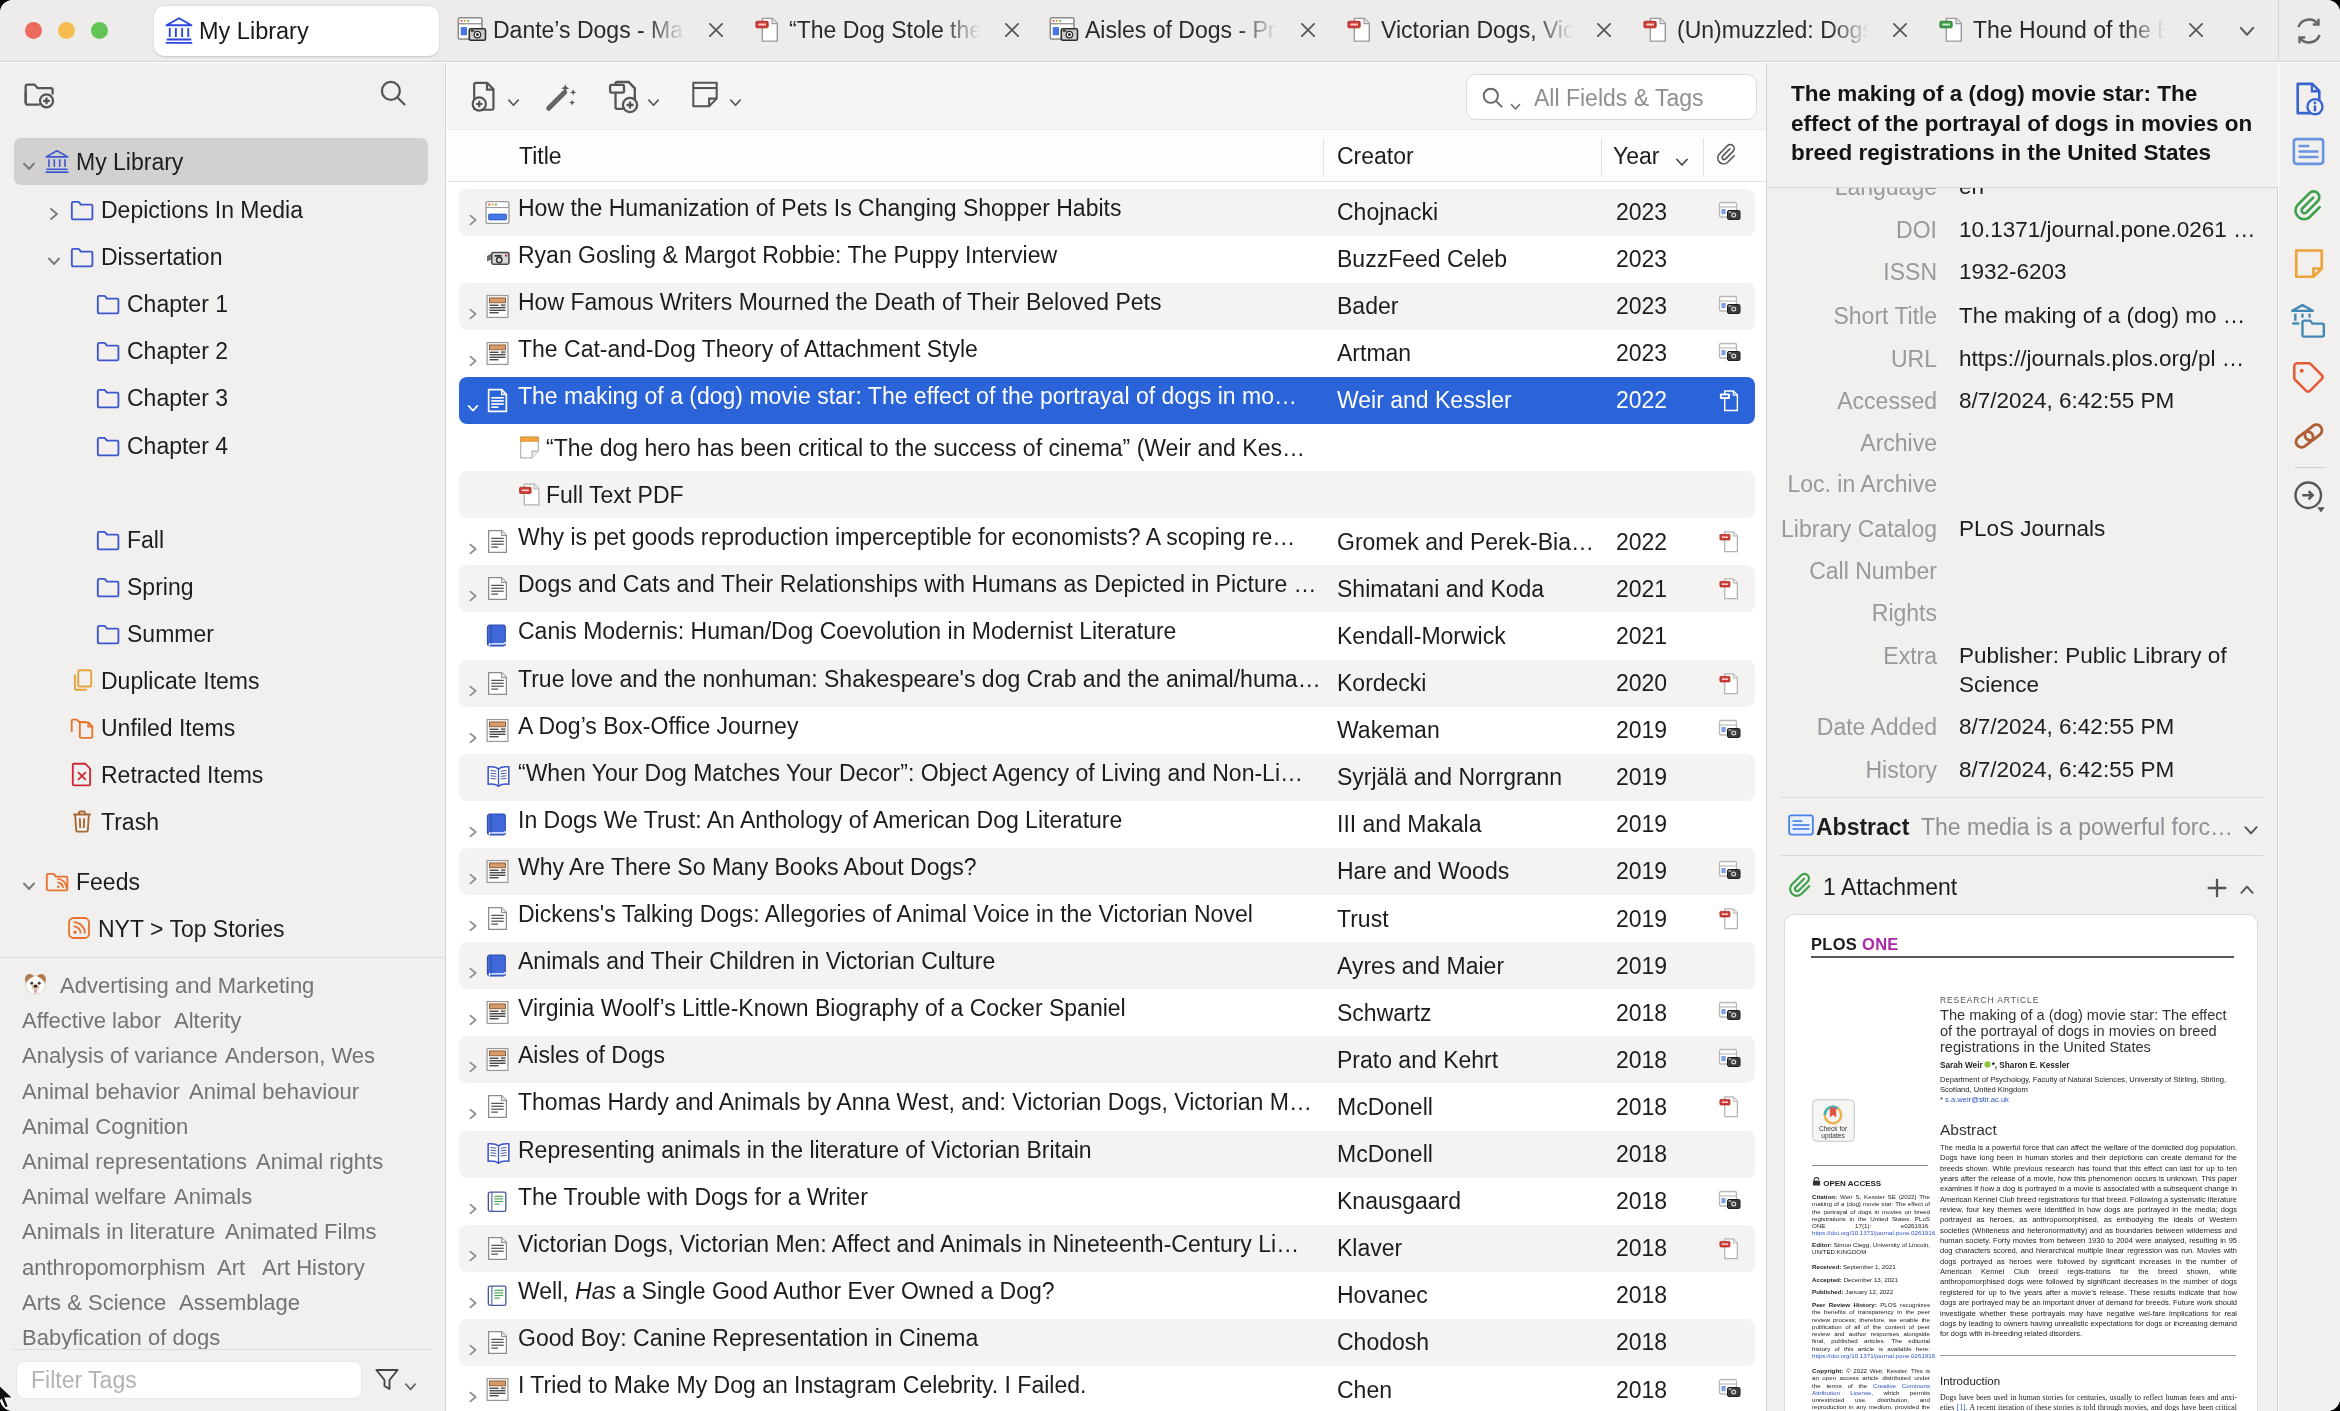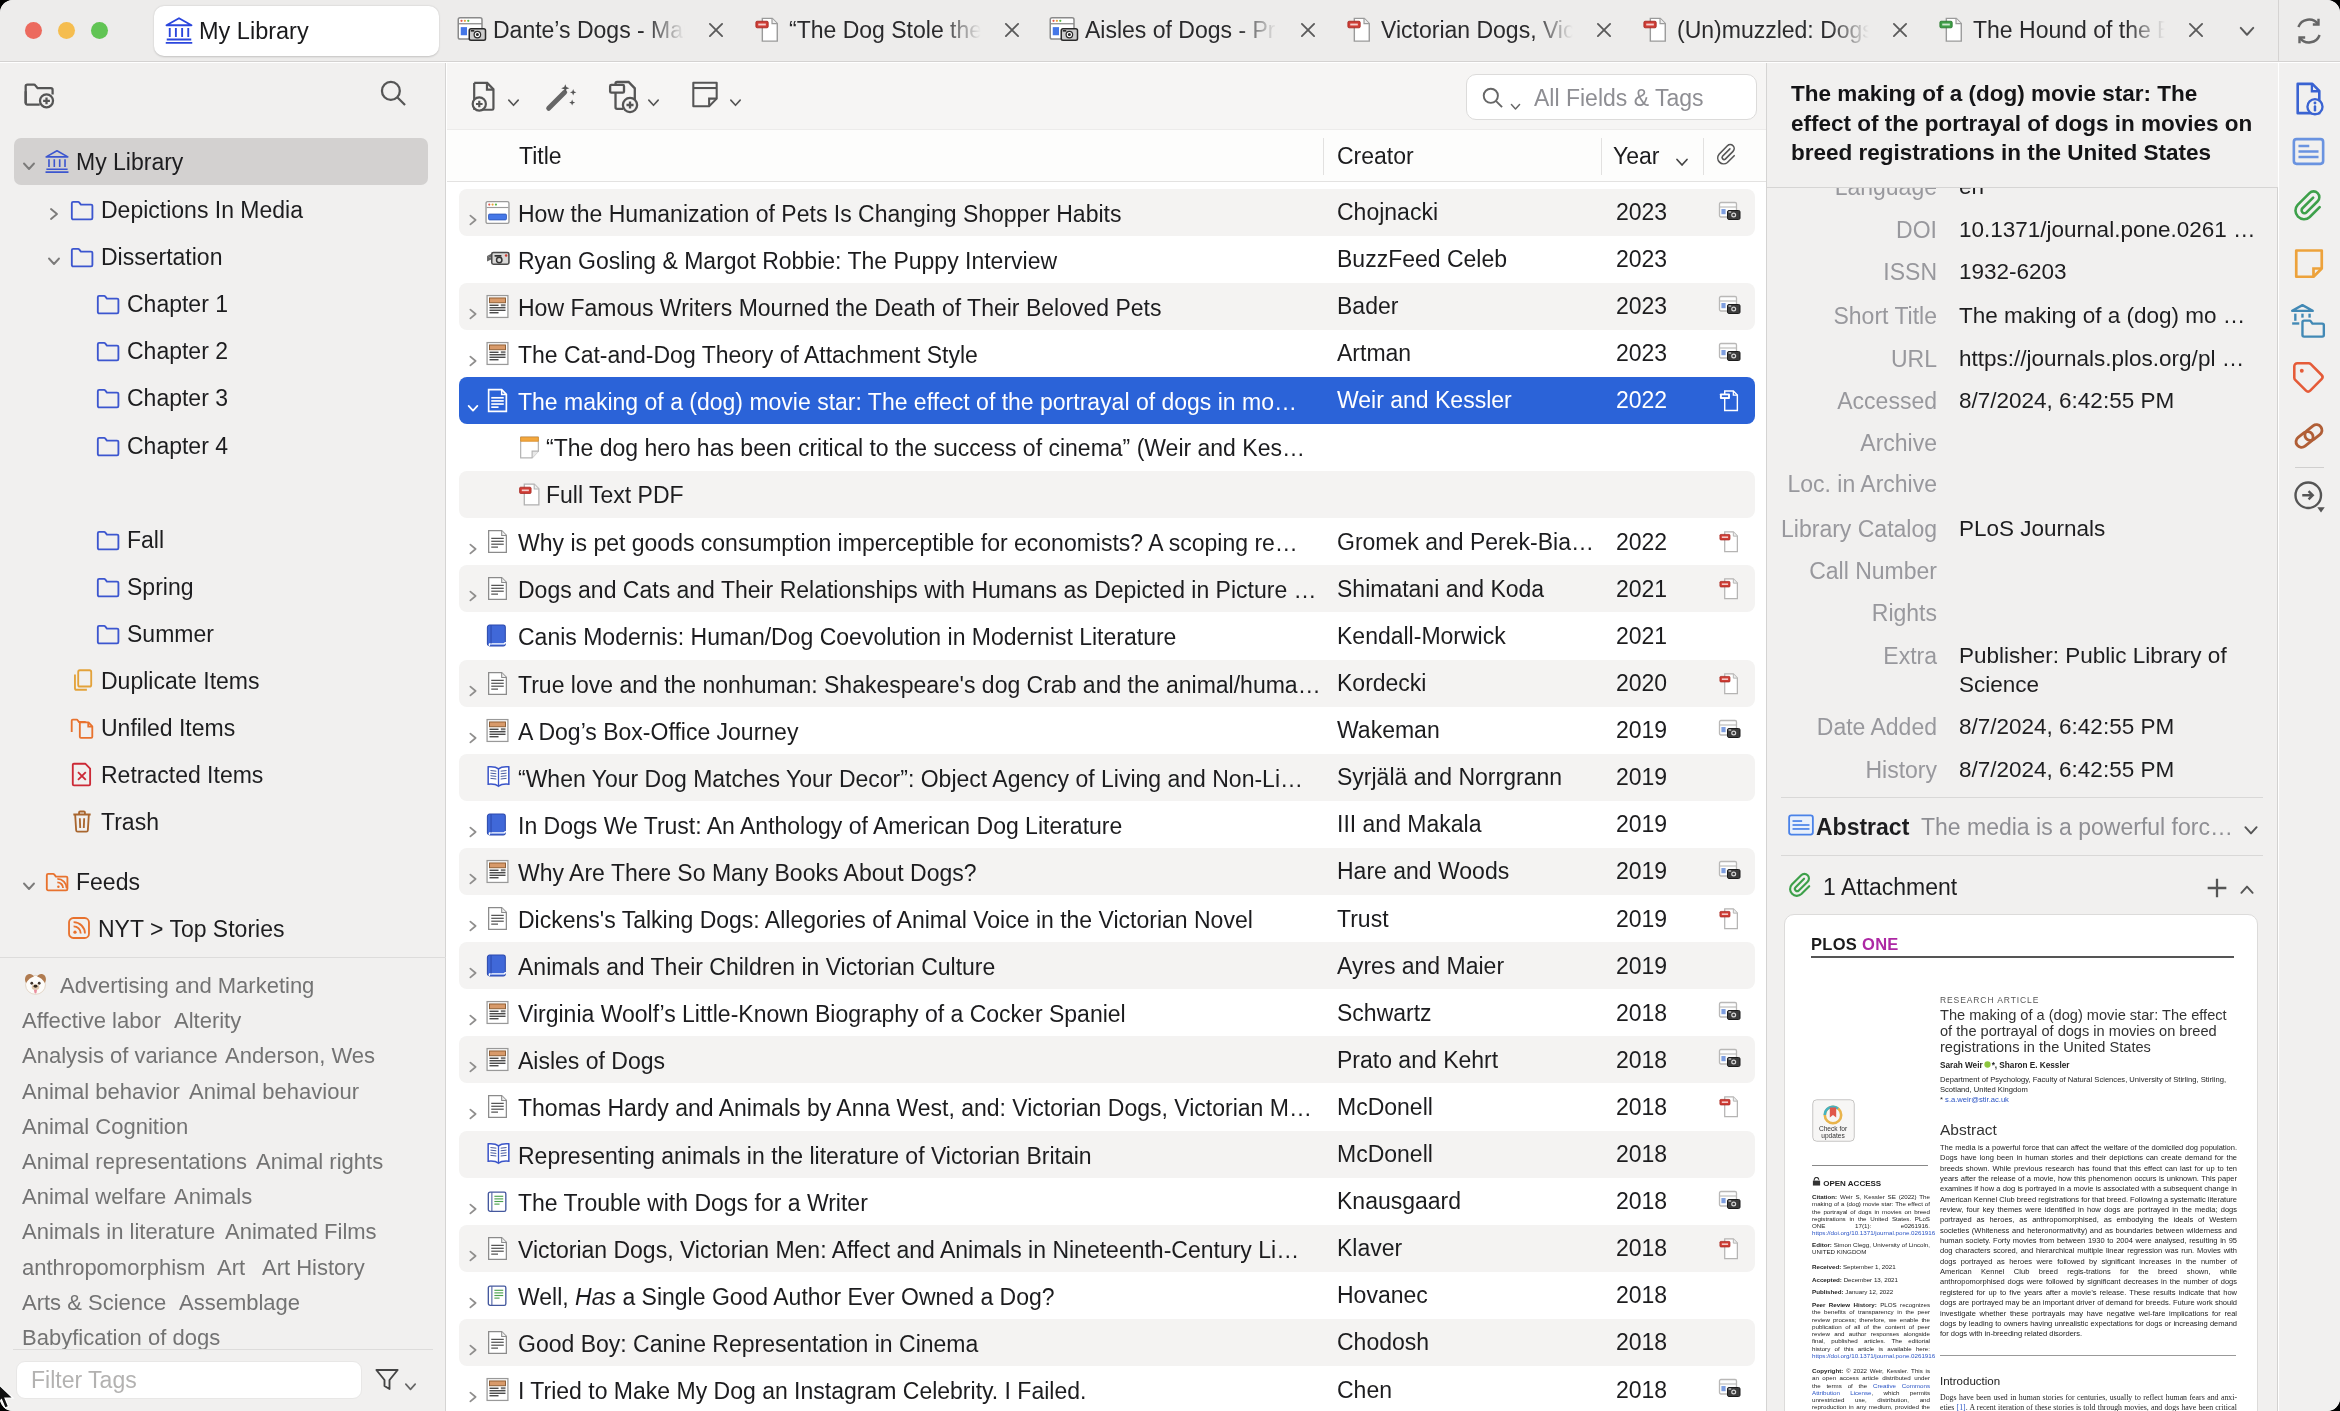--- a/index.html
+++ b/index.html
@@ -25,21 +25,21 @@
 .tagrow{position:absolute;font-size:22px;color:#737373;white-space:nowrap}
 
 #list{position:absolute;left:447px;top:63px;width:1320px;height:1348px;background:#fff;overflow:hidden;font-size:23px;color:#1c1c1e}
 #toolbar{position:absolute;left:0;top:0;width:1320px;height:66px;background:#f6f5f4}
 #lhead{position:absolute;left:0;top:66px;width:1320px;height:53px;background:#fdfdfc;border-top:1px solid #ecebea;border-bottom:1px solid #e3e2e1}
 .vsep{position:absolute;top:8px;height:37px;width:1px;background:#e2e1e0}
 .lrow{position:absolute;left:12px;width:1296px;height:47.1px;border-radius:8px}
 .lrow .chev{position:absolute;left:7px;top:17px}
 .lrow .ic{position:absolute;left:26px;top:10px}
 .lrow .ic2{position:absolute;left:58px;top:10px}
-.lrow .t{position:absolute;left:59px;top:12px;width:800px;overflow:hidden;white-space:nowrap}
+.lrow .t{position:absolute;left:59px;top:6px;width:800px;overflow:hidden;white-space:nowrap}
 .lrow .t2{position:absolute;left:87px;top:10.5px;width:772px;overflow:hidden;white-space:nowrap}
 .lrow .c{position:absolute;left:878px;top:10.5px;width:262px;overflow:hidden;white-space:nowrap}
 .lrow .y{position:absolute;left:1157px;top:10.5px}
 .lrow .a{position:absolute;left:1259px;top:11px}
 .gray{background:#f4f3f2}
 .sel{background:#2b63d8;color:#fff}
 
 #pane{position:absolute;left:1766px;top:63px;width:512px;height:1348px;background:#f1f0ef;border-left:1px solid #d5d4d3;border-right:1px solid #d2d1d0;font-size:23px;color:#1d1d1f}
 .flabel{position:absolute;left:0px;width:170px;text-align:right;color:#98989d}
 .fval{position:absolute;left:192px;width:296px;white-space:nowrap;overflow:hidden;font-size:22.5px}
@@ -547,21 +547,21 @@
             <path d="M5 3 L11 8 L5 13" fill="none" stroke="#8f8e8d" stroke-width="2.0" stroke-linecap="round" stroke-linejoin="round"></path>
           </svg></span>
 <span class="ic"><svg width="25" height="27" viewBox="0 0 24 24" style="">
             <path d="M3.5 1.5 h12.5 l4.5 4.6 V22.5 H3.5 Z" fill="#fff" stroke="#8b8b8b" stroke-width="1.2"></path>
             <path d="M16 1.7 v4.5 h4.4" fill="#eee" stroke="#8b8b8b" stroke-width="1"></path>
             <line x1="6" y1="9" x2="18" y2="9" stroke="#555" stroke-width="1.2"></line>
             <line x1="6" y1="11.8" x2="18" y2="11.8" stroke="#555" stroke-width="1.2"></line>
             <line x1="6" y1="14.6" x2="18" y2="14.6" stroke="#555" stroke-width="1.2"></line>
             <line x1="6" y1="17.4" x2="12.5" y2="17.4" stroke="#555" stroke-width="1.2"></line>
           </svg></span>
-<span class="t">Why is pet goods consumption imperceptible for economists? A scoping re…</span>
+<span class="t">Why is pet goods reproduction imperceptible for economists? A scoping re…</span>
 <span class="c">Gromek and Perek-Bia…</span>
 <span class="y">2022</span>
 <span class="a"><svg width="23" height="25" viewBox="0 0 24 24" style="">
             <path d="M7 2 h9 l4.2 4.3 V22.5 H7 Z" fill="#fff" stroke="#b5b4b3" stroke-width="1.3"></path>
             <path d="M16 2.2 v4.2 h4.1" fill="#eee" stroke="#b5b4b3" stroke-width="1"></path>
             <rect x="2" y="4.6" width="10.5" height="5.8" rx="1" fill="#cf3d35" stroke="#a82c26" stroke-width="0.8"></rect>
             <rect x="4" y="6.7" width="6.5" height="1.6" fill="#f6d0ce"></rect>
           </svg></span>
 </div>
 <div class="lrow gray" style="top:502.3px">

